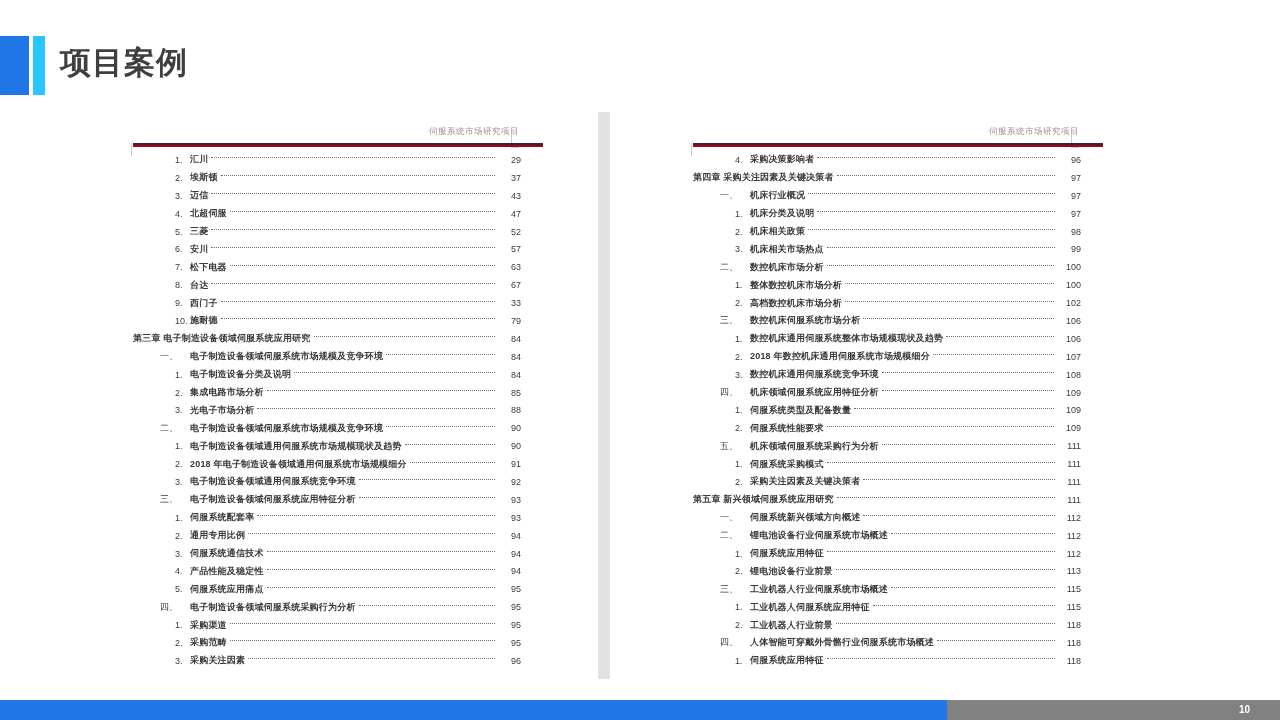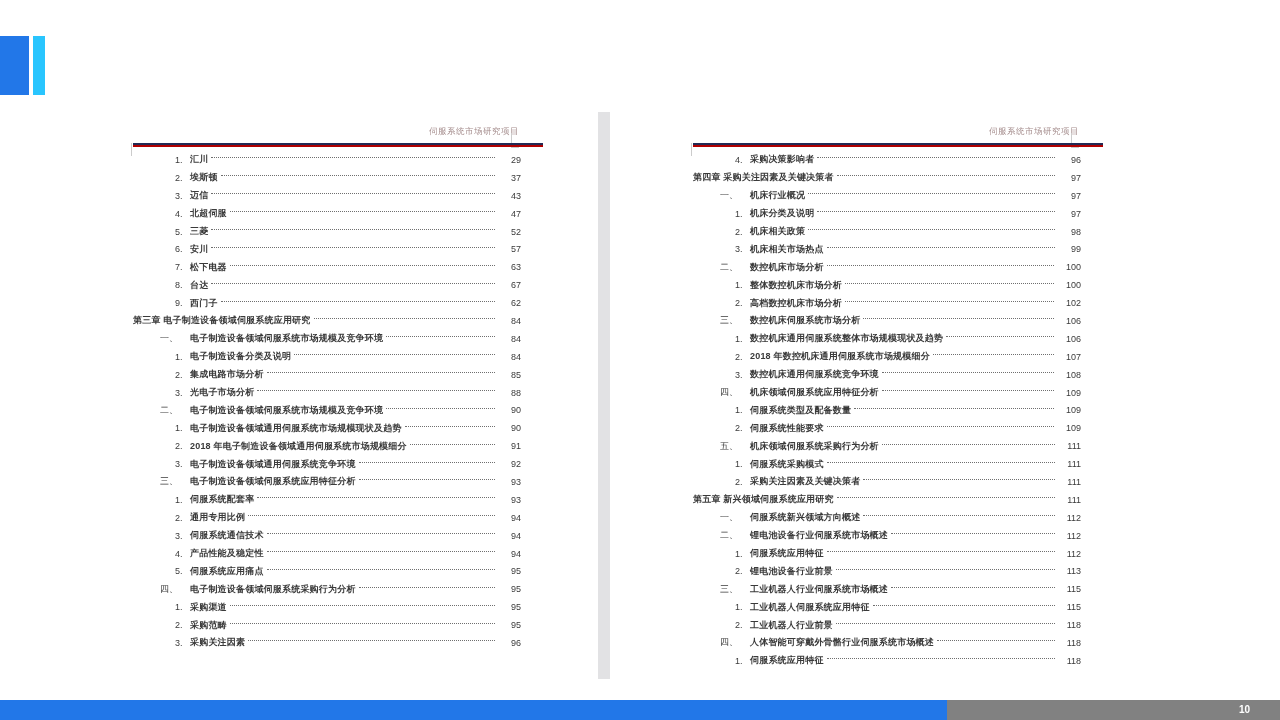--- a/index.html
+++ b/index.html
@@ -78,20 +78,21 @@
     color:#ffffff;font-weight:bold;font-size:10px;line-height:20px;
     text-align:right;padding-right:30px;box-sizing:border-box;
   }
 </style>
 </head>
 <body>
 
 <div class="accent-bar-dark"></div>
 <div class="accent-bar-cyan"></div>
 <div class="slide-title">
+  <span class="title-prefix">项目案例</span>
 </div>
 
 <div class="page page-left">
   <div class="page-header">
     <span class="header-text">伺服系统市场研究项目</span>
     <span class="tick-left"></span>
     <span class="tick-right"></span>
     <div class="rule">
       <div class="rule-navy"></div>
       <div class="rule-red"></div>
@@ -143,21 +144,27 @@
       <div class="toc-row toc-item">
         <span class="toc-label">8.</span>
         <span class="toc-text">台达</span>
         <span class="toc-leader"></span>
         <span class="toc-page">67</span>
       </div>
       <div class="toc-row toc-item">
         <span class="toc-label">9.</span>
         <span class="toc-text">西门子</span>
         <span class="toc-leader"></span>
-        <span class="toc-page">62</span>
+        <span class="toc-page">33</span>
+      </div>
+      <div class="toc-row toc-item">
+        <span class="toc-label">10.</span>
+        <span class="toc-text">施耐德</span>
+        <span class="toc-leader"></span>
+        <span class="toc-page">79</span>
       </div>
       <div class="toc-row toc-chapter">
         <span class="toc-text">第三章 电子制造设备领域伺服系统应用研究</span>
         <span class="toc-leader"></span>
         <span class="toc-page">84</span>
       </div>
       <div class="toc-row toc-section">
         <span class="toc-label">一、</span>
         <span class="toc-text">电子制造设备领域伺服系统市场规模及竞争环境</span>
         <span class="toc-leader"></span>

